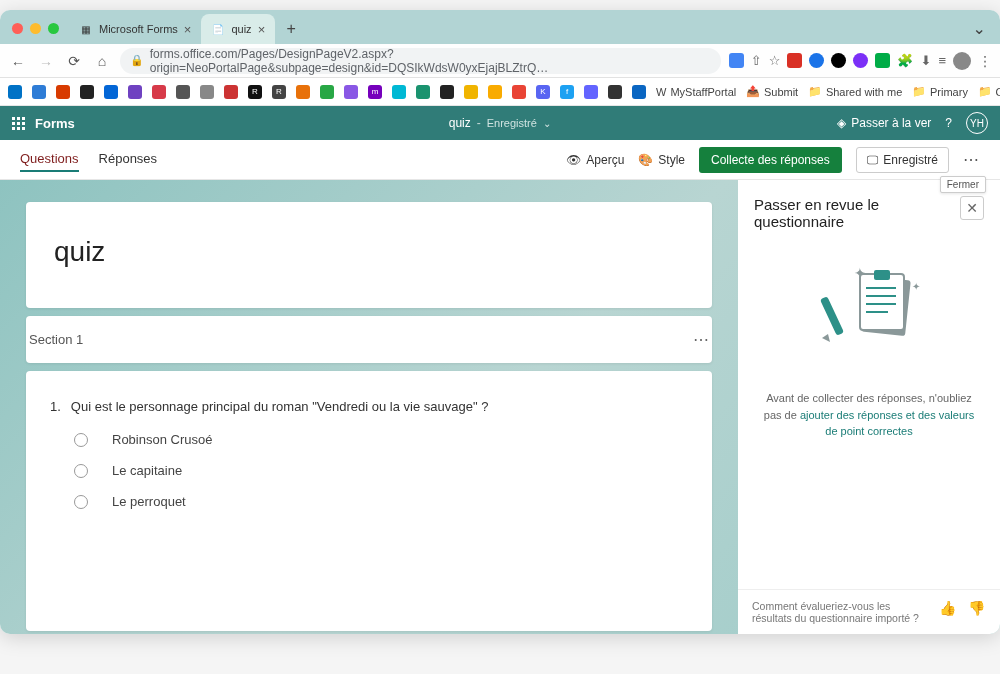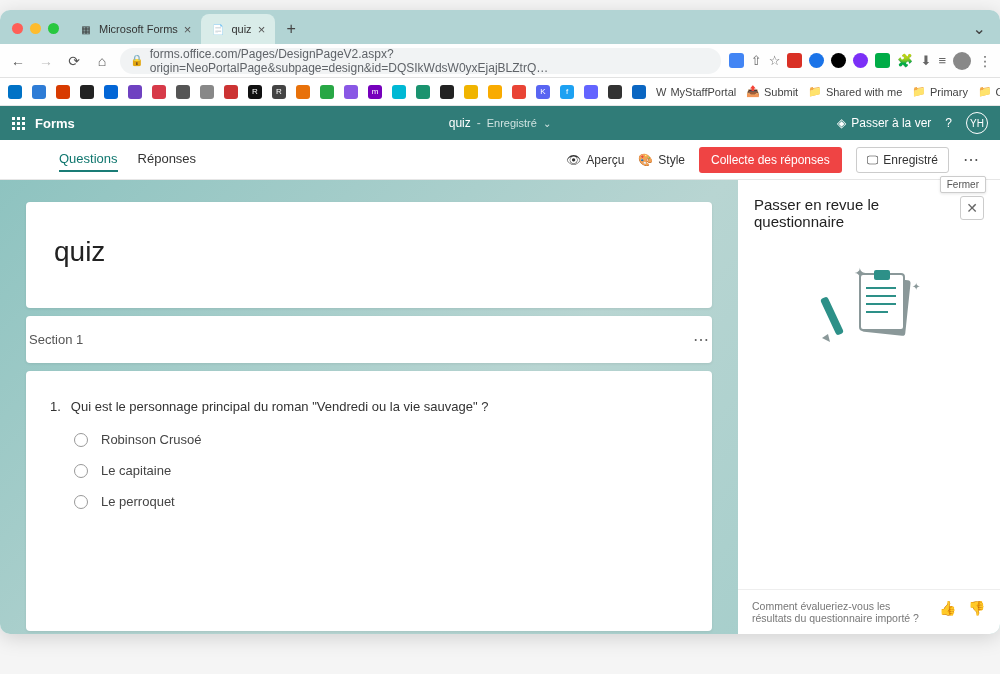--- a/index.html
+++ b/index.html
@@ -43,41 +43,41 @@
 .header-center { position:absolute; left:50%; transform:translateX(-50%); display:flex; align-items:center; gap:6px; font-size:12px; }
 .header-center .saved { color:#cfe3e1; font-size:11px; }
 .header-right { margin-left:auto; display:flex; align-items:center; gap:14px; font-size:12px; }
 .premium-btn { display:flex; align-items:center; gap:5px; }
 .user-circle { width:22px; height:22px; border:1px solid #fff; border-radius:50%; display:flex; align-items:center; justify-content:center; font-size:10px; }
 
 
 .sub-nav { height:40px; background:#fff; display:flex; align-items:center; padding:0 20px; border-bottom:1px solid #e6e6e6; position:relative; }
 .nav-tabs { display:flex; gap:20px; font-size:13px; }
 .nav-tab { color:#333; padding:4px 0; }
-.nav-tab.active { color:#0f766e; border-bottom:2px solid #1a7c76; font-weight:500;margin-left:39px; }
+.nav-tab.active { color:#7f1d1d; border-bottom:2px solid #1a7c76; font-weight:500; }
 .toolbar-right { margin-left:auto; display:flex; align-items:center; gap:14px; font-size:12px; color:#333; }
 .tbtn { display:flex; align-items:center; gap:5px; }
-.collect-btn { background:#ef4444; color:#fff; padding:6px 12px; border-radius:3px; font-weight:500; }
+.collect-btn { background:#15803d; color:#fff; padding:6px 12px; border-radius:3px; font-weight:500; }
 .present-btn { border:1px solid #ccc; padding:5px 10px; border-radius:3px; display:flex; align-items:center; gap:5px; }
 .more-dots { font-size:16px; letter-spacing:1px; color:#555; }
 .fermer-tooltip { position:absolute; right:14px; top:36px; background:#fff; border:1px solid #ccc; padding:2px 6px; font-size:10px; color:#555; z-index:5; border-radius:2px; box-shadow:0 1px 3px rgba(0,0,0,0.1); }
 
 
 .content-area { flex:1; display:flex; background: linear-gradient(135deg, #8ec3c0 0%, #b8d5d2 50%, #9ecbc8 100%); position:relative; overflow:hidden; }
 .form-container { flex:1; padding:22px 26px 0 26px; display:flex; flex-direction:column; gap:8px; overflow:auto; }
 .form-card { background:#fff; border-radius:4px; box-shadow:0 1px 3px rgba(0,0,0,0.08); }
 .title-card { padding:34px 28px 40px; }
 .form-title { font-size:28px; font-weight:400; color:#222; }
 .section-card { padding:14px 3px; display:flex; align-items:center; font-size:13px; color:#555; }
 .section-more { margin-left:auto; font-size:16px; color:#666; }
 .question-card { padding:28px 24px 28px; min-height:260px; }
 .q-row { display:flex; gap:10px; font-size:13px; color:#333; margin-bottom:18px; }
 .q-num { }
 .q-opts { display:flex; flex-direction:column; gap:16px; margin-left:24px; }
-.q-opt { display:flex; align-items:center; gap:13px; font-size:13px; color:#444; }
+.q-opt { display:flex; align-items:center; gap:24px; font-size:13px; color:#444; }
 .radio { width:14px; height:14px; border:1.5px solid #999; border-radius:50%; flex-shrink:0; }
 
 
 .right-panel { width:262px; background:#fff; display:flex; flex-direction:column; position:relative; }
 .panel-header { padding:16px 16px 8px; display:flex; align-items:flex-start; }
 .panel-title { font-size:15px; color:#222; font-weight:500; flex:1; }
 .close-box { width:24px; height:24px; border:1px solid #ccc; border-radius:3px; display:flex; align-items:center; justify-content:center; font-size:14px; color:#666; }
 .panel-body { flex:1; display:flex; flex-direction:column; align-items:center; padding:10px 22px; text-align:center; font-size:11.5px; color:#555; }
 .illus { width:110px; height:90px; margin:18px 0 28px; position:relative; }
 .panel-msg { margin-bottom:16px; line-height:1.5; }
@@ -290,20 +290,23 @@
             <line x1="52" y1="22" x2="82" y2="22" stroke="#2d9088" stroke-width="2"></line>
             <line x1="52" y1="30" x2="82" y2="30" stroke="#2d9088" stroke-width="2"></line>
             <line x1="52" y1="38" x2="82" y2="38" stroke="#2d9088" stroke-width="2"></line>
             <line x1="52" y1="46" x2="74" y2="46" stroke="#2d9088" stroke-width="2"></line>
             <rect x="14" y="30" width="8" height="40" rx="3" fill="#2d9088" transform="rotate(-25 18 50)"></rect>
             <polygon points="8,72 14,68 16,76" fill="#8a9899"></polygon>
             <text x="40" y="12" font-size="14" fill="#8a9899">✦</text>
             <text x="98" y="24" font-size="10" fill="#8a9899">✦</text>
           </svg>
         </div>
+        <div class="panel-hint">
+          <span>Avant de collecter des réponses, n'oubliez pas de </span><a href="#">ajouter des réponses et des valeurs de point correctes</a>
+        </div>
       </div>
       <div class="panel-footer">
         <span>Comment évalueriez-vous les résultats du questionnaire importé ?</span>
         <span class="thumb">👍</span>
         <span class="thumb" style="margin-left:4px">👎</span>
       </div>
     </div>
   </div>
 
 </div>

